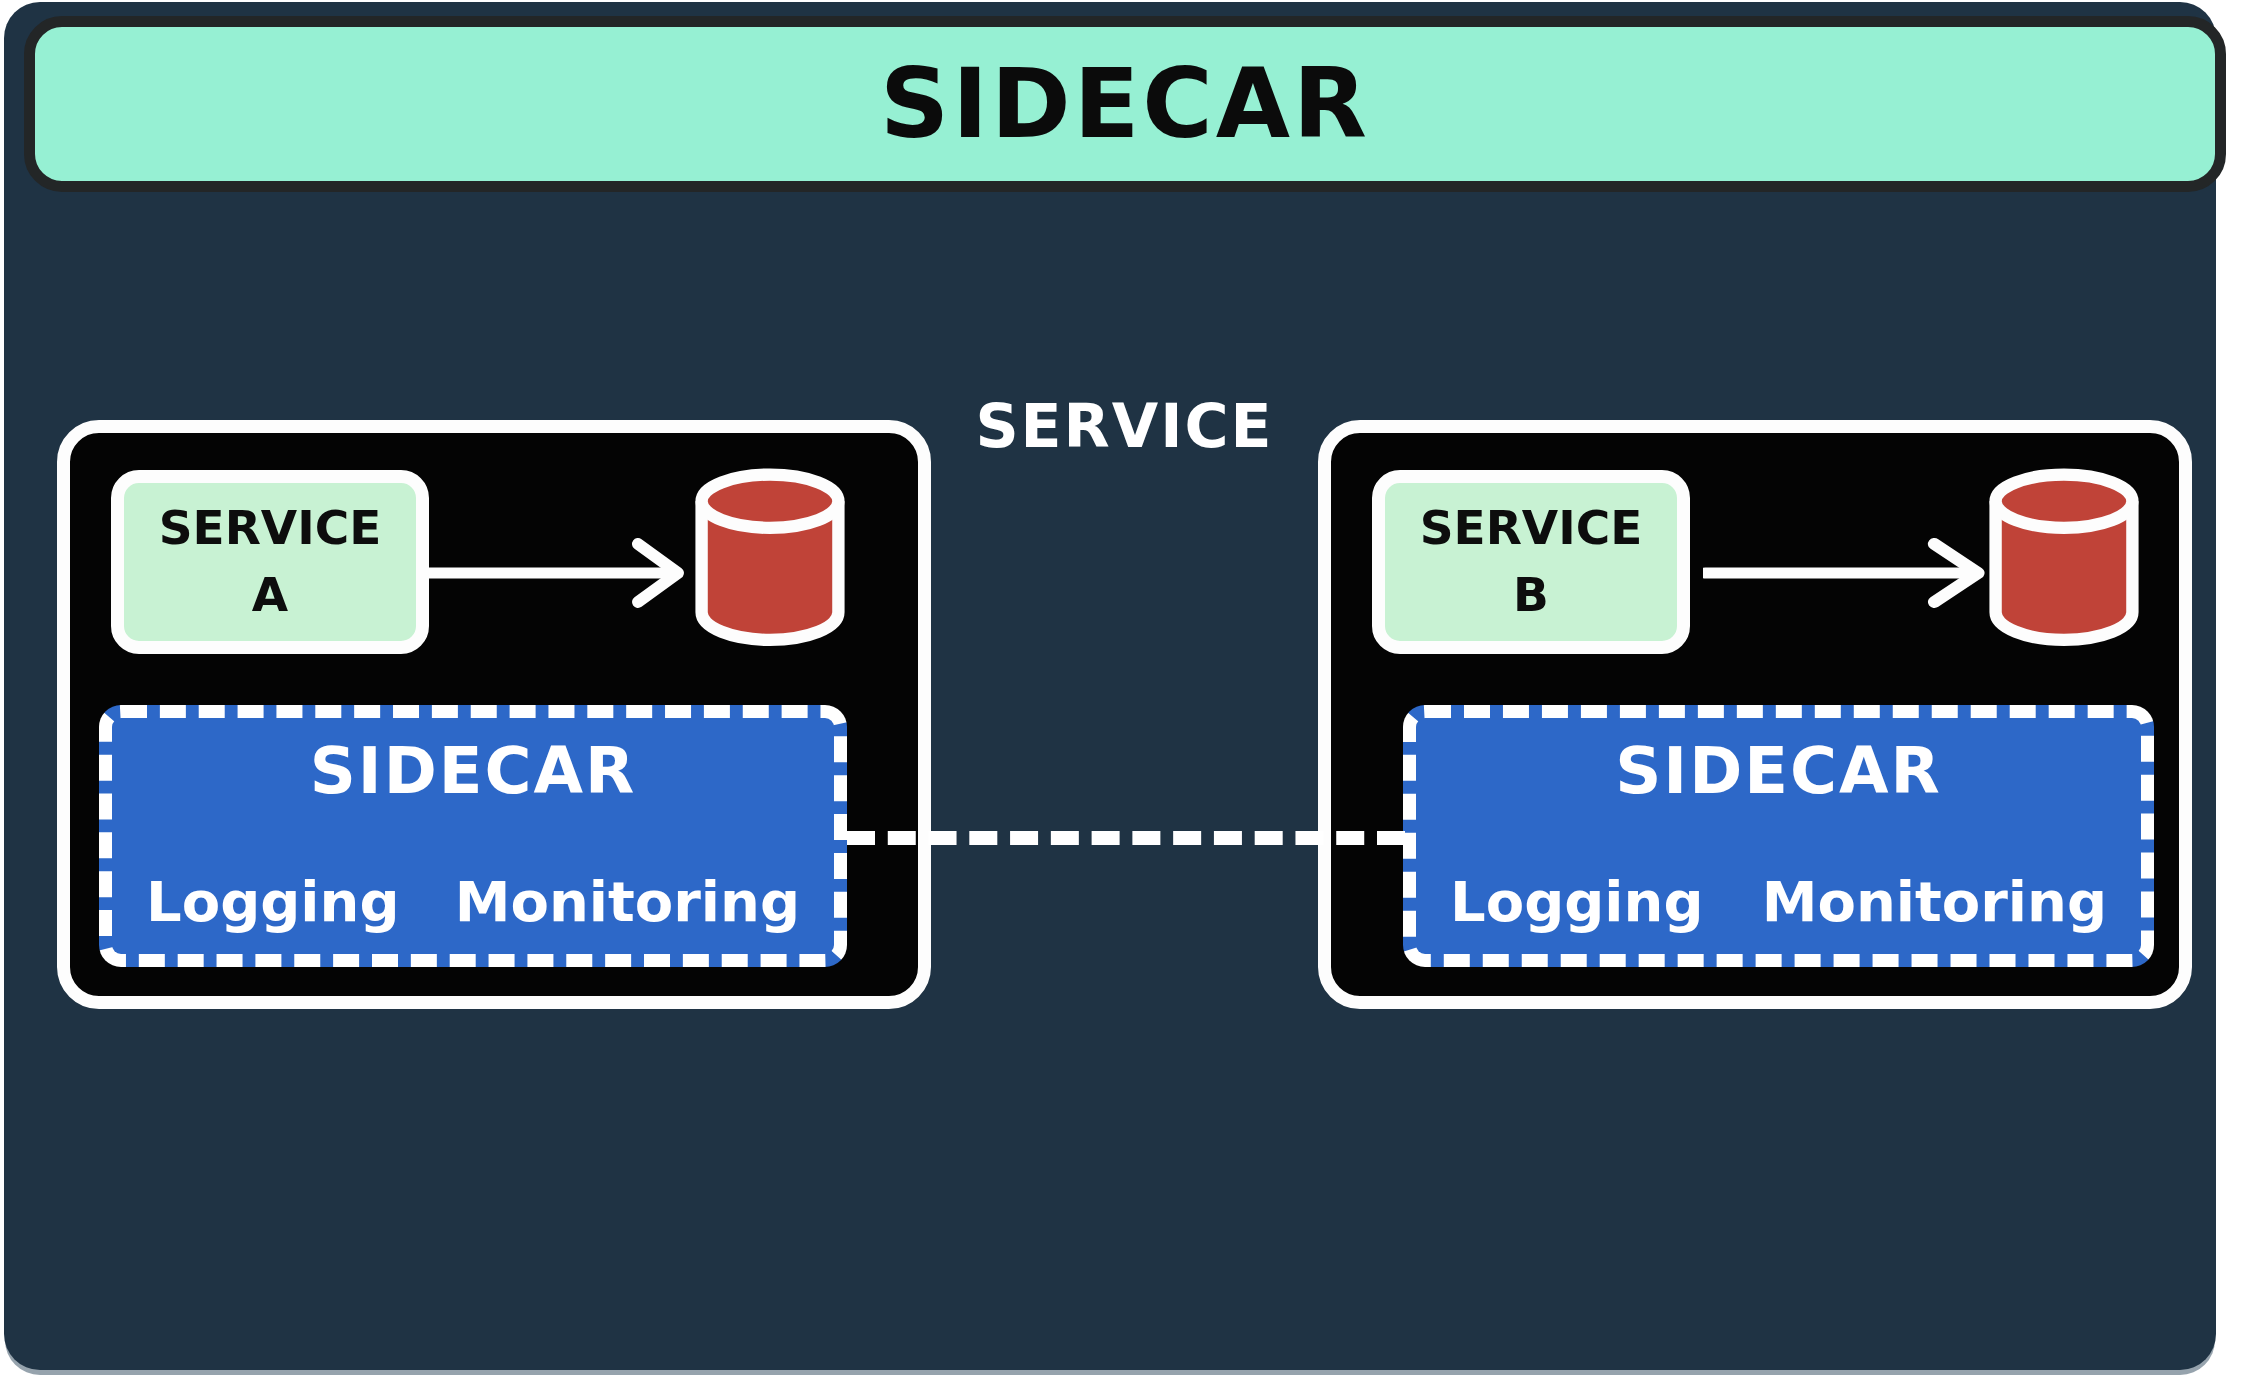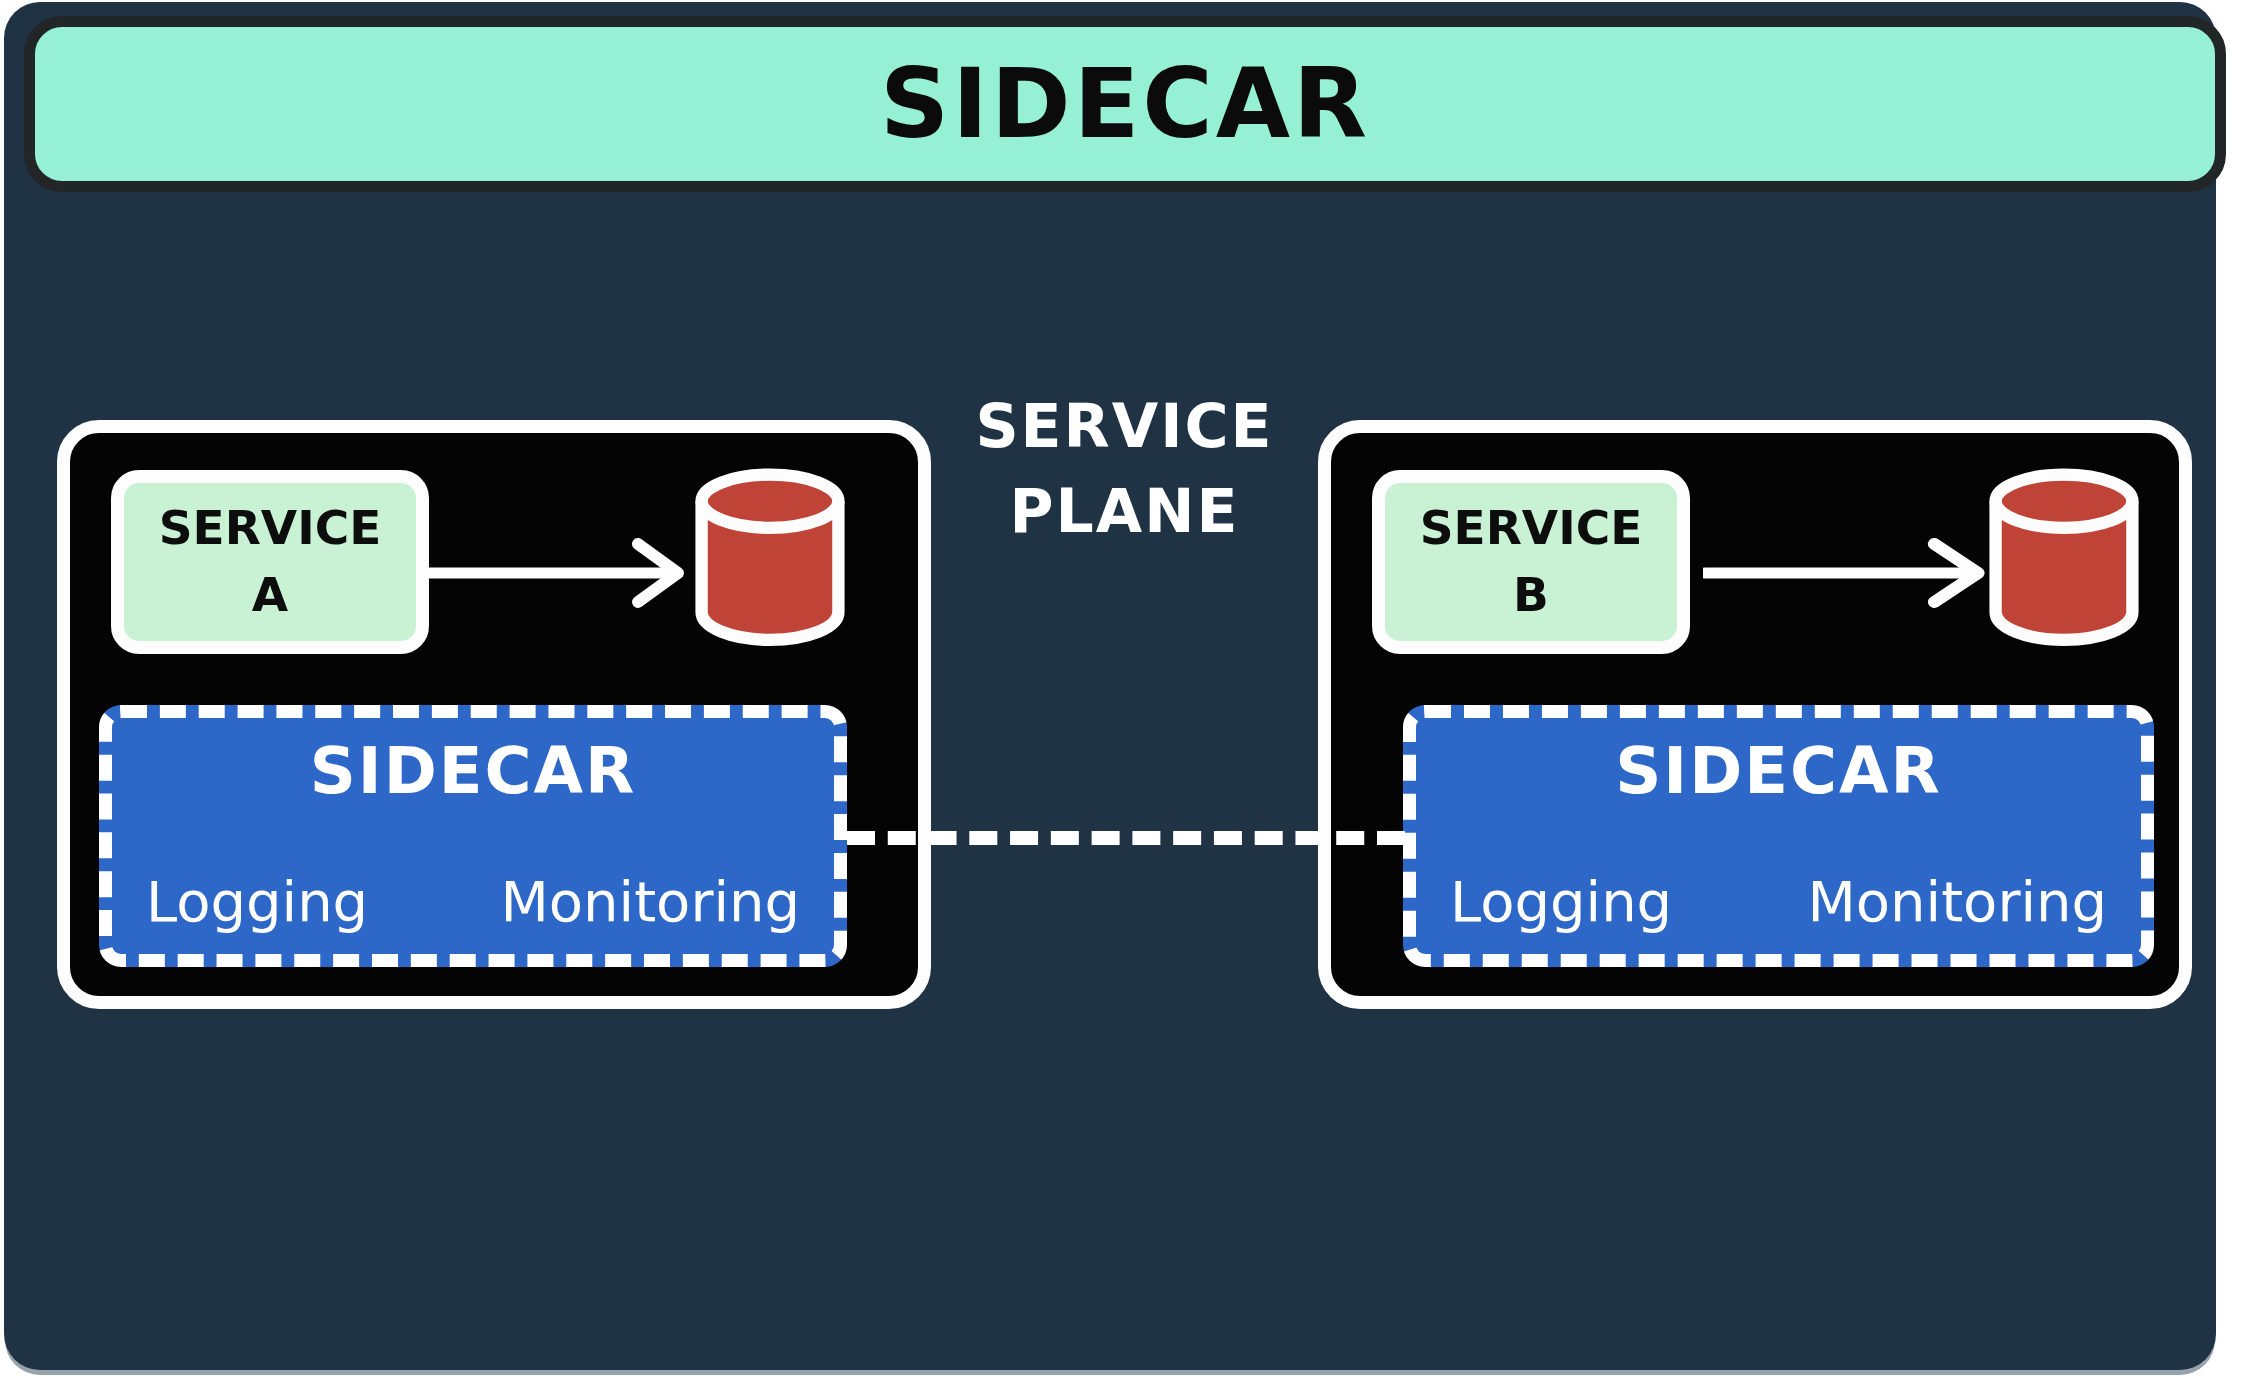--- a/index.html
+++ b/index.html
@@ -59,41 +59,40 @@
   }
   .group-a .sidecar-box{left:29px;width:748px;}
   .group-b .sidecar-box{left:72px;width:751px;}
   .sidecar-title{
     position:absolute;left:0;right:0;top:16px;text-align:center;
     font-size:64px;font-weight:700;letter-spacing:2px;
   }
   .sidecar-features{
     position:absolute;left:34px;right:34px;bottom:20px;
     display:flex;justify-content:space-between;
-    font-size:56px;font-weight:400;
+    font-size:56px;font-weight:700;
   }
   
   .connector{
     position:absolute;left:843px;top:829px;width:558px;height:0;
     border-top:14px dashed #ffffff;
   }
 </style>
 </head>
 <body>
 
 <div class="canvas">
   <div class="card">
 
     <div class="header">
       <span class="header-title">SIDECAR</span>
     </div>
 
     <div class="plane-label">
       <div>SERVICE</div>
-      <div>PLANE</div>
     </div>
 
     <div class="group group-a">
       <div class="service-box">
         <div>SERVICE</div>
         <div>A</div>
       </div>
 
       <svg class="arrow" viewBox="0 0 262 86" width="262" height="86" preserveAspectRatio="none">
         <line x1="2" y1="43" x2="244" y2="43" stroke="#fdfdfd" stroke-width="11" stroke-linecap="round"></line>

